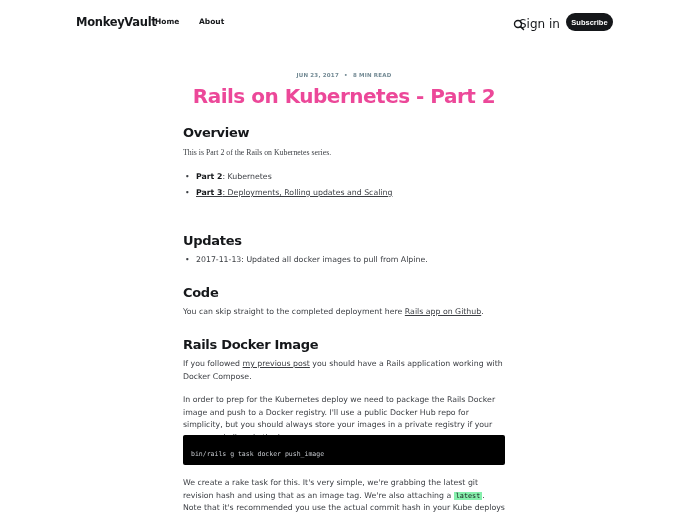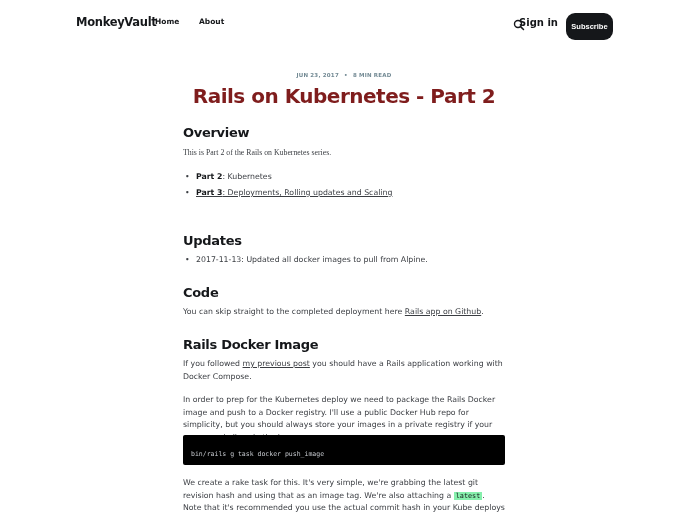--- a/index.html
+++ b/index.html
@@ -5,25 +5,25 @@
   * { box-sizing: border-box; margin: 0; padding: 0; }
   html, body { width: 688px; height: 512px; overflow: hidden; background: #ffffff; }
   body { font-family: "DejaVu Sans", sans-serif; color: #15171a; position: relative; }
 
   .nav { position: absolute; top: 0; left: 0; width: 688px; height: 45px; }
   .brand { position: absolute; left: 76px; top: 15px; font-size: 11.5px; font-weight: bold; color: #15171a; letter-spacing: -0.3px; }
   .nav-link { position: absolute; top: 17px; font-size: 7.5px; font-weight: bold; color: #15171a; text-decoration: none; }
   .nav-home { left: 155px; text-align: center; }
   .nav-about { left: 199px; text-align: right; }
   .search { position: absolute; left: 513px; top: 16px; width: 12px; height: 12px; }
-  .signin { position: absolute; left: 519px; top: 17px; font-size: 10px; font-weight: bold; color: #15171a; }
-  .subscribe { position: absolute; left: 566px; top: 13px; width: 47px; height: 27px; background: #15171a; color: #fff; border-radius: 9px; font-size: 7.5px; font-weight: bold; display: flex; align-items: center; justify-content: center; border: none; }
+  .signin { position: absolute; left: 519px; top: 17px; font-size: 12px; font-weight: normal; color: #15171a; }
+  .subscribe { position: absolute; left: 566px; top: 13px; width: 47px; height: 18px; background: #15171a; color: #fff; border-radius: 9px; font-size: 7.5px; font-weight: bold; display: flex; align-items: center; justify-content: center; border: none; }
 
   .meta { position: absolute; top: 72px; left: 0; width: 688px; text-align: center; font-size: 5.5px; color: #738a94; font-weight: bold; letter-spacing: 0.2px; }
-  .title { position: absolute; top: 84px; left: 0; width: 688px; text-align: center; font-size: 20px; font-weight: bold; color: #7f1d1d; letter-spacing: -0.5px; }
+  .title { position: absolute; top: 84px; left: 0; width: 688px; text-align: center; font-size: 20px; font-weight: bold; color: #ec4899; letter-spacing: -0.5px; }
 
   .content { position: absolute; left: 183px; top: 0; width: 322px; }
   h2 { position: absolute; left: 0; font-size: 13px; font-weight: bold; color: #15171a; letter-spacing: -0.3px; white-space: nowrap; }
   p, li { font-size: 7.8px; color: #3a3d42; line-height: 12.5px; }
   p { position: absolute; left: 0; width: 322px; }
   a { color: #3a3d42; text-decoration: underline; }
   ul { position: absolute; left: 0; list-style: none; }
   li { position: relative; padding-left: 13px; margin-bottom: 3.5px; white-space: nowrap; }
   li::before { content: "•"; position: absolute; left: 2px; color: #3a3d42; }
   li b { color: #15171a; }

